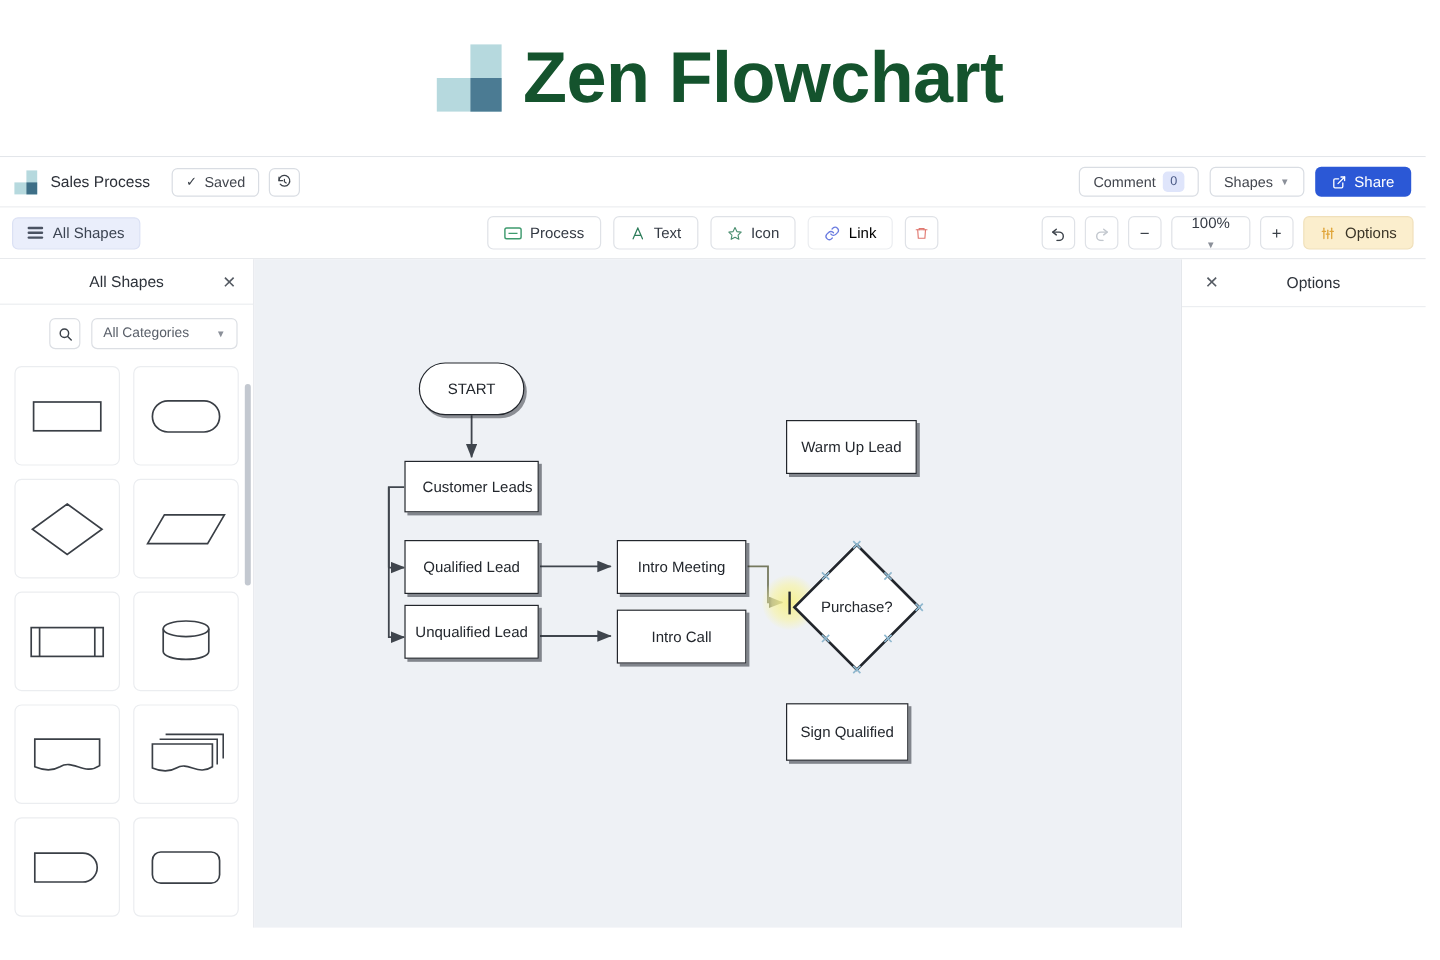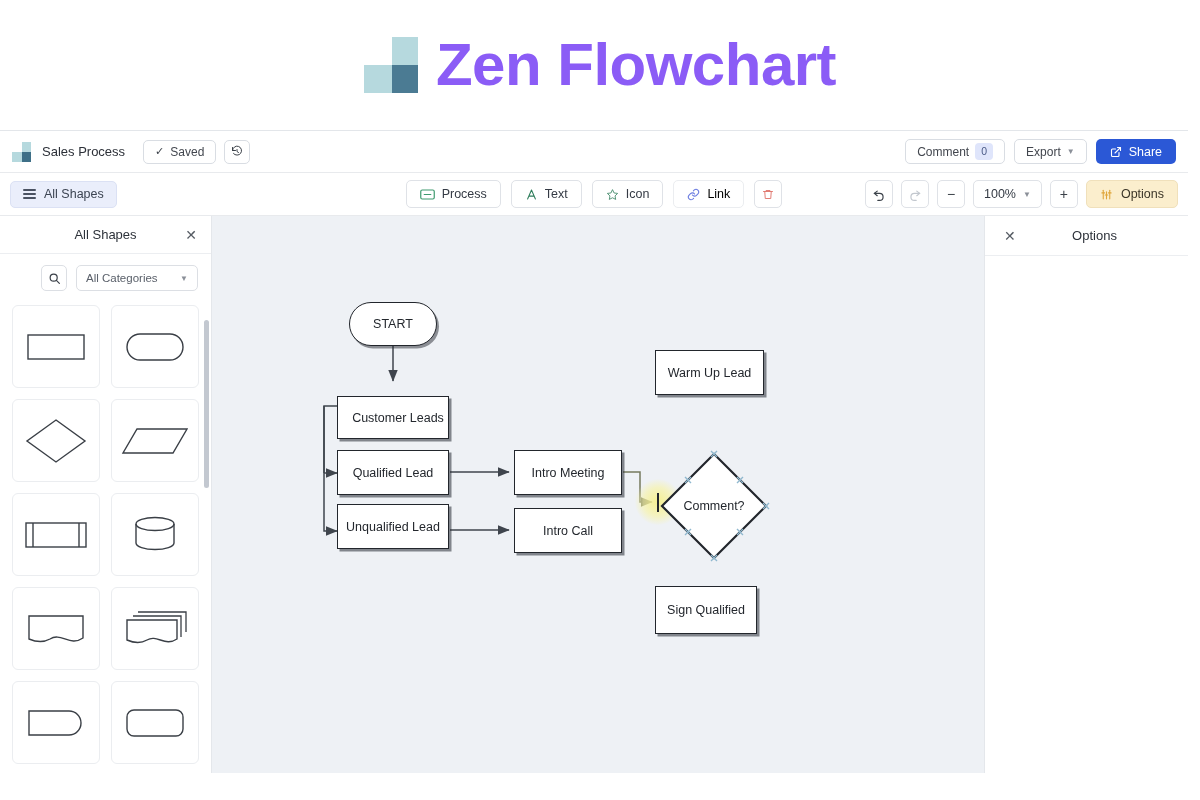--- a/index.html
+++ b/index.html
@@ -23,21 +23,21 @@
     position: relative;
     width: 54px; height: 56px;
   }
   .brand-logo .blk { position: absolute; }
   .brand-logo .tr { right: 0; top: 0; width: 26px; height: 56px; background: #b6d9de; }
   .brand-logo .bl { left: 0; bottom: 0; width: 28px; height: 28px; background: #b6d9de; }
   .brand-logo .br { right: 0; bottom: 0; width: 26px; height: 28px; background: #4b7b93; }
   .brand-title {
     font-size: 60px;
     font-weight: bold;
-    color: #8b5cf6;
+    color: #14532d;
     letter-spacing: -0.5px;
     line-height: 1;
   }
 
   
   .app {
     width: 1188px;
     height: 643px;
     background: #fff;
     display: flex;
@@ -130,21 +130,21 @@
   .toolbar-right { margin-left: auto; display: flex; align-items: center; gap: 8px; }
   .sq-btn {
     width: 28px; height: 28px; border: 1px solid #dfe2e7; border-radius: 5px;
     background: #fff; display: inline-flex; align-items: center;
     justify-content: center; font-size: 14px; color: #3b4149; cursor: pointer;
   }
   .sq-btn.muted { color: #c2c7ce; }
   .zoom-box {
     height: 28px; min-width: 66px; border: 1px solid #dfe2e7; border-radius: 5px;
     background: #fff; display: inline-flex; align-items: center; justify-content: center;
-    gap: 7px; padding: 0 10px; font-size: 12.5px; color: #343a44; cursor: pointer;
+    gap: 7px; padding: 0 10px; font-size: 12.5px; color: #343a44; cursor: pointer; flex-direction: column;
   }
   .btn-options {
     height: 28px; border-radius: 5px; border: 1px solid #f0e0bb;
     background: #fbeecd; color: #3b3527; font-size: 12.5px;
     display: inline-flex; align-items: center; gap: 8px;
     padding: 0 13px; cursor: pointer;
   }
 
   
   .body-row { flex: 1; display: flex; min-height: 0; }
@@ -279,21 +279,21 @@
           <polyline points="12 8 12 12 15 14"></polyline>
       </svg>
     </div>
 
     <div class="topbar-right">
       <div class="pill" style="height:25px;">
         <span>Comment</span>
         <span class="count-badge">0</span>
       </div>
       <div class="pill" style="height:25px;">
-        <span>Export</span>
+        <span>Shapes</span>
         <span class="caret">▼</span>
       </div>
       <div class="btn-share">
         <svg width="12" height="12" viewBox="0 0 24 24" fill="none" stroke="#fff" stroke-width="2.2" stroke-linecap="round" stroke-linejoin="round">
           <path d="M15 3h6v6"></path>
             <path d="M10 14L21 3"></path>
           <path d="M18 13v6a2 2 0 0 1-2 2H5a2 2 0 0 1-2-2V8a2 2 0 0 1 2-2h6"></path>
         </svg>
         <span>Share</span>
       </div>
@@ -489,21 +489,21 @@
         <path d="M411,256 L428,256 L428,286 L440,286" stroke="#75795e" stroke-width="1.5" fill="none" marker-end="url(#arL)"></path>
       </svg>
 
       <div class="glow" style="left:423px;top:263px;"></div>
       <div style="position:absolute;left:445px;top:277px;width:2px;height:19px;background:#23272d;"></div>
 
       <div class="node terminator" style="left:137px;top:86px;width:88px;height:44px;">
         <span>START</span>
       </div>
 
-      <div class="node" style="left:125px;top:180px;width:112px;height:43px;padding-left:10px;">
+      <div class="node" style="left:125px;top:168px;width:112px;height:43px;padding-left:10px;">
         <span>Customer Leads</span>
       </div>
 
       <div class="node" style="left:125px;top:234px;width:112px;height:45px;">
         <span>Qualified Lead</span>
       </div>
 
       <div class="node" style="left:125px;top:288px;width:112px;height:45px;">
         <span>Unqualified Lead</span>
       </div>
@@ -526,21 +526,21 @@
           <g stroke="#8fb8cf" stroke-width="1.4">
             <path d="M55,3 L61,9 M61,3 L55,9"></path>
             <path d="M29,29 L35,35 M35,29 L29,35"></path>
             <path d="M81,29 L87,35 M87,29 L81,35"></path>
             <path d="M107,55 L113,61 M113,55 L107,61"></path>
             <path d="M29,81 L35,87 M35,81 L29,87"></path>
             <path d="M81,81 L87,87 M87,81 L81,87"></path>
             <path d="M55,107 L61,113 M61,107 L55,113"></path>
           </g>
         </svg>
-        <span class="diamond-label">Comment?</span>
+        <span class="diamond-label">Purchase?</span>
       </div>
 
       <div class="node" style="left:443px;top:370px;width:102px;height:48px;">
         <span>Sign Qualified</span>
       </div>
 
     </div>
 
     <div class="options-panel">
       <div class="opt-head">

